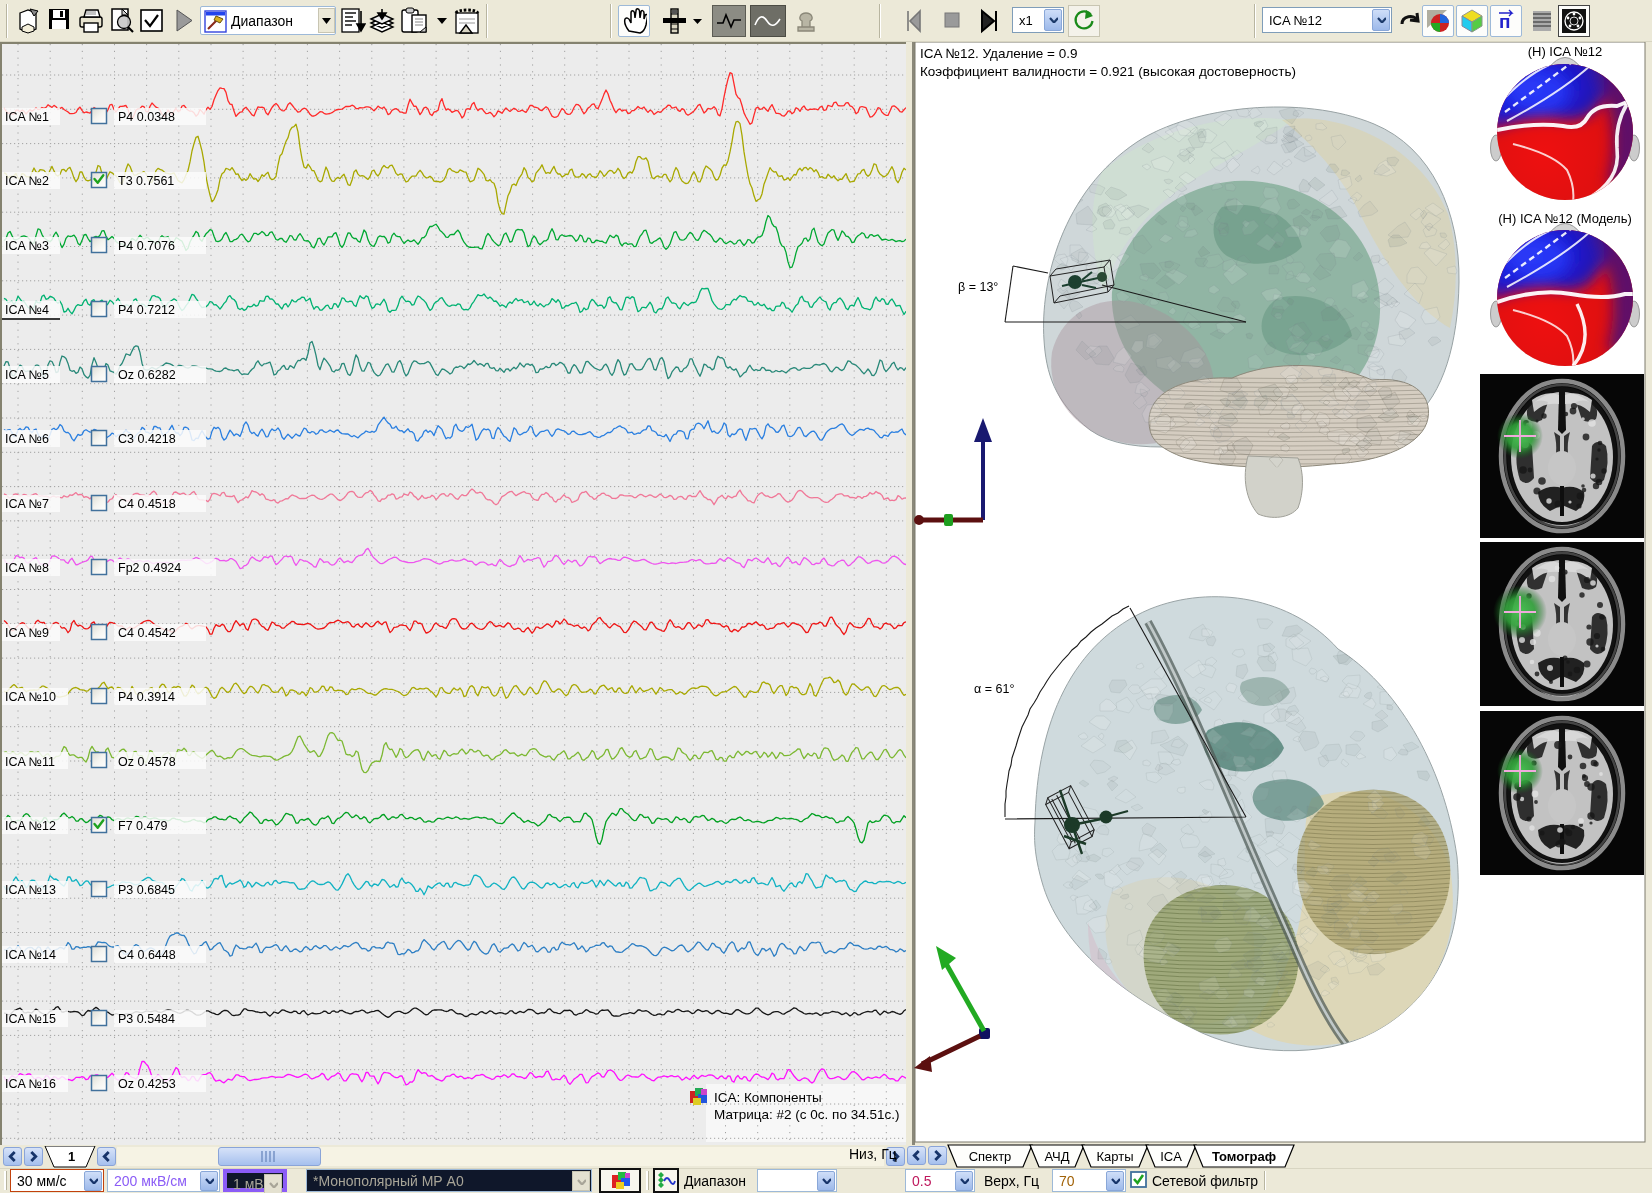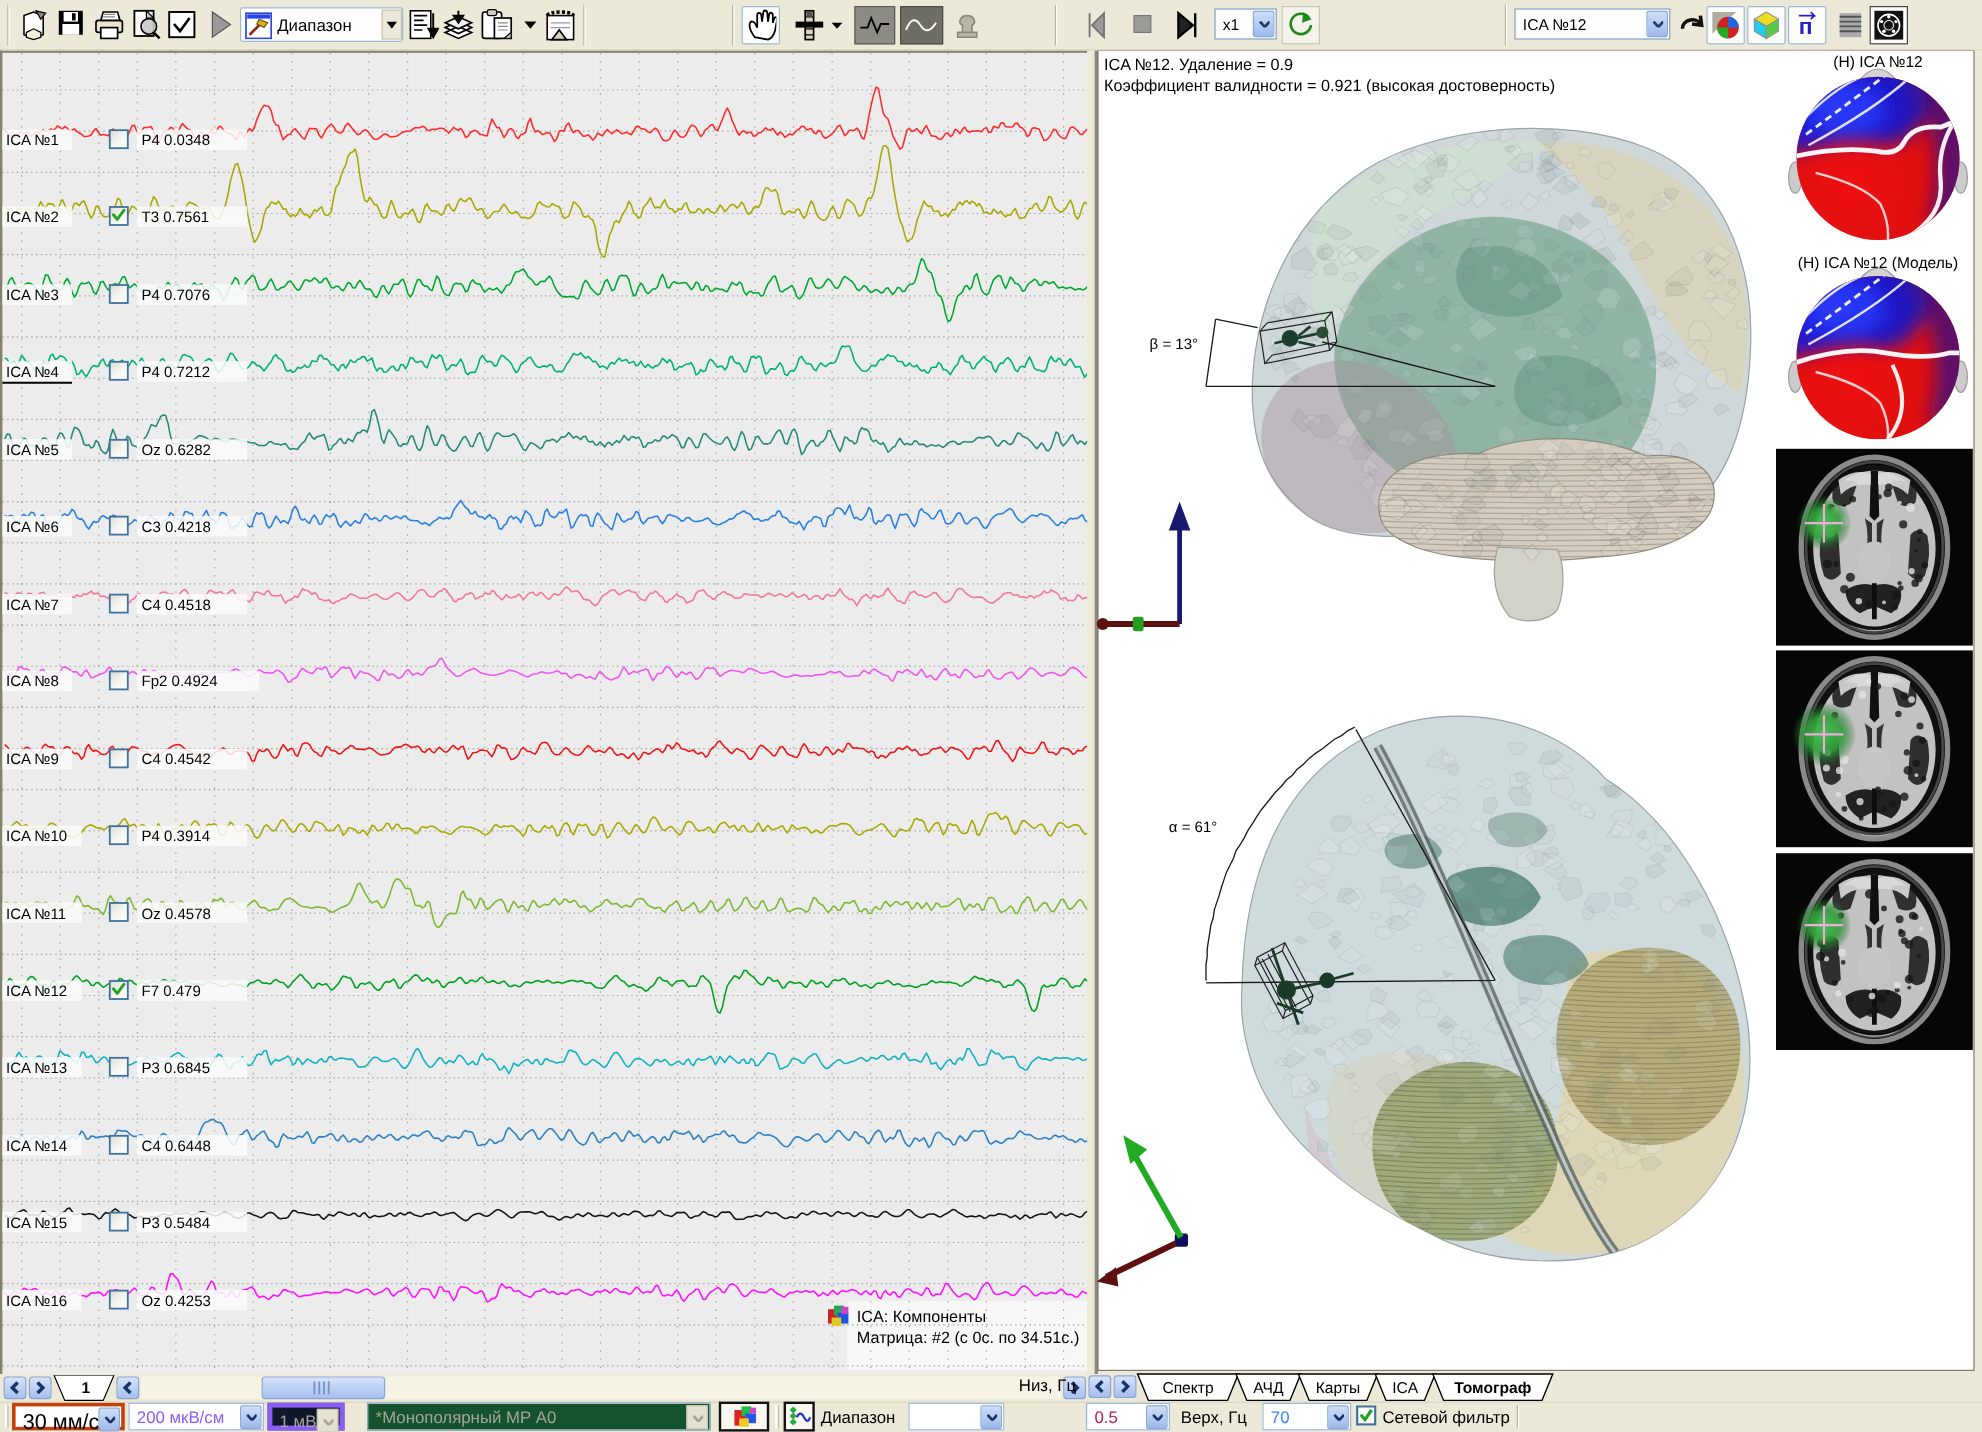--- a/index.html
+++ b/index.html
@@ -1437,21 +1437,21 @@
     <text x="117.0" y="17" font-size="13" font-weight="normal" text-anchor="middle" font-family="'Liberation Sans',sans-serif">АЧД</text>
     <path d="M142 1 L208 1 L199 23 L151 23 Z" fill="#fefefc" stroke="#000" stroke-width="1.2"></path>
     <text x="175.0" y="17" font-size="13" font-weight="normal" text-anchor="middle" font-family="'Liberation Sans',sans-serif">Карты</text>
     <path d="M206 1 L256 1 L247 23 L215 23 Z" fill="#fefefc" stroke="#000" stroke-width="1.2"></path>
     <text x="231.0" y="17" font-size="13" font-weight="normal" text-anchor="middle" font-family="'Liberation Sans',sans-serif">ICA</text>
     <path d="M254 1 L354 1 L345 23 L263 23 Z" fill="#ffffff" stroke="#000" stroke-width="1.2"></path>
     <text x="304.0" y="17" font-size="13" font-weight="bold" text-anchor="middle" font-family="'Liberation Sans',sans-serif">Томограф</text>
   </svg>
 <div class="abs" style="left:0;top:1168px;width:1652px;height:25px;background:#ece9d8;border-top:1px solid #d8d5c2"></div>
 <div class="abs" style="left:4px;top:1171px;width:3px;height:19px;border-left:2px solid #fff;border-right:1px solid #b8b5a0"></div>
-<div class="abs" style="left:10px;top:1169px;width:94px;height:23px;background:#fff;border:3px solid #c2410c;font-size:18px">
+<div class="abs" style="left:10px;top:1169px;width:94px;height:23px;background:#fff;border:1px solid #c2410c;font-size:14px">
     <span class="abs" style="left:6px;top:3px;color:#000;white-space:nowrap">30 мм/с</span>
     <div class="ddbtn" style="width:18px;height:20px">
       <svg class="chev" style="left:4px;top:6px" width="10" height="7">
         <path d="M1 1 L5 5.5 L9 1" fill="none" stroke="#17346a" stroke-width="2.2"></path>
       </svg>
     </div>
   </div>
 <div class="abs" style="left:107px;top:1169px;width:113px;height:23px;background:#fff;border:1px solid #9db9d8;font-size:14px">
     <span class="abs" style="left:6px;top:3px;color:#8b5cf6;white-space:nowrap">200 мкВ/см</span>
     <div class="ddbtn" style="width:18px;height:20px">
@@ -1461,21 +1461,21 @@
     </div>
   </div>
 <div class="abs" style="left:223px;top:1169px;width:64px;height:23px;background:#0f172a;border:4px solid #8b5cf6;font-size:14px">
     <span class="abs" style="left:6px;top:3px;color:#a8a598;white-space:nowrap">1 мВ/с</span>
     <div class="abs" style="right:1px;top:1px;width:18px;height:20px;background:#e4e1d0;border:1px solid #c8c5b2">
       <svg class="chev" style="left:4px;top:7px" width="10" height="7">
         <path d="M1 1 L5 5.5 L9 1" fill="none" stroke="#a8a598" stroke-width="2.2"></path>
       </svg>
     </div>
   </div>
-<div class="abs" style="left:306px;top:1169px;width:286px;height:23px;background:#14532d;border:1px solid #9db9d8;font-size:14px">
+<div class="abs" style="left:306px;top:1169px;width:286px;height:23px;background:#0f172a;border:1px solid #9db9d8;font-size:14px">
     <span class="abs" style="left:6px;top:3px;color:#a8a598;white-space:nowrap">*Монополярный МР А0</span>
     <div class="abs" style="right:1px;top:1px;width:18px;height:20px;background:#e4e1d0;border:1px solid #c8c5b2">
       <svg class="chev" style="left:4px;top:7px" width="10" height="7">
         <path d="M1 1 L5 5.5 L9 1" fill="none" stroke="#a8a598" stroke-width="2.2"></path>
       </svg>
     </div>
   </div>
 <div class="abs" style="left:599px;top:1168px;width:42px;height:25px;background:#f8f6ee;border:2px solid #111"></div>
 <svg class="abs" style="left:611px;top:1171px" width="20" height="19" viewBox="0 0 20 19">
       <rect x="1" y="4" width="9" height="13" fill="#dd2222"></rect>
@@ -1503,21 +1503,21 @@
 <div class="abs" style="left:905px;top:1169px;width:70px;height:23px;background:#fff;border:1px solid #9db9d8;font-size:14px">
     <span class="abs" style="left:6px;top:3px;color:#be185d;white-space:nowrap">0.5</span>
     <div class="ddbtn" style="width:18px;height:20px">
       <svg class="chev" style="left:4px;top:6px" width="10" height="7">
         <path d="M1 1 L5 5.5 L9 1" fill="none" stroke="#17346a" stroke-width="2.2"></path>
       </svg>
     </div>
   </div>
 <span class="abs" style="left:984px;top:1173px;font-size:14px">Верх, Гц</span>
 <div class="abs" style="left:1052px;top:1169px;width:74px;height:23px;background:#fff;border:1px solid #9db9d8;font-size:14px">
-    <span class="abs" style="left:6px;top:3px;color:#3b82f6;white-space:nowrap">70</span>
+    <span class="abs" style="left:6px;top:3px;color:#a16207;white-space:nowrap">70</span>
     <div class="ddbtn" style="width:18px;height:20px">
       <svg class="chev" style="left:4px;top:6px" width="10" height="7">
         <path d="M1 1 L5 5.5 L9 1" fill="none" stroke="#17346a" stroke-width="2.2"></path>
       </svg>
     </div>
   </div>
 <svg class="abs" style="left:1130px;top:1171px" width="18" height="18">
       <rect x="1" y="1" width="15" height="15" fill="#fff" stroke="#41719c" stroke-width="1.8"></rect>
       <path d="M4 8 L7.5 12 L13 4" fill="none" stroke="#1fa31f" stroke-width="2.6"></path>
   </svg>

